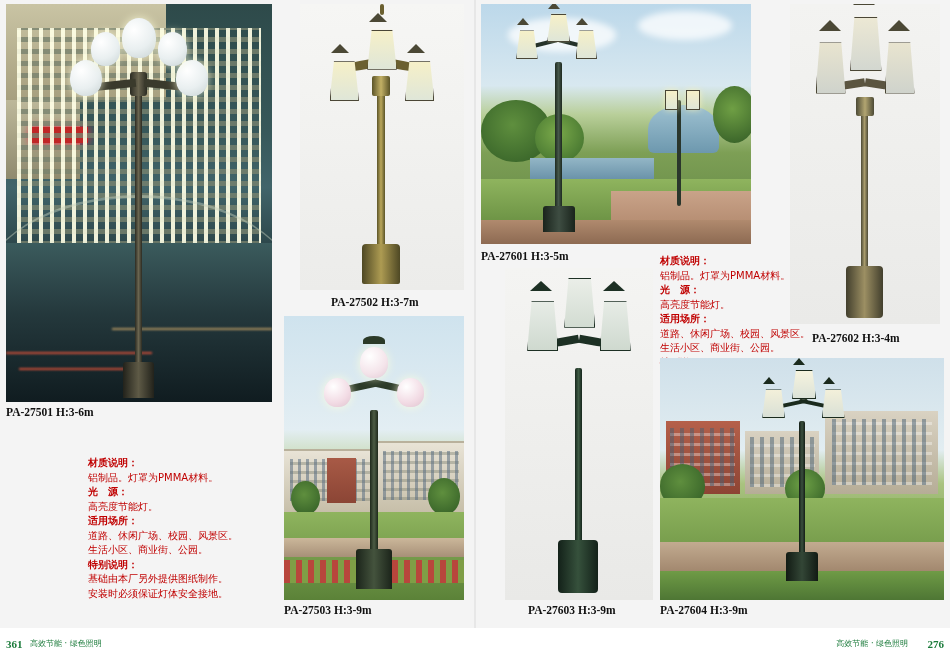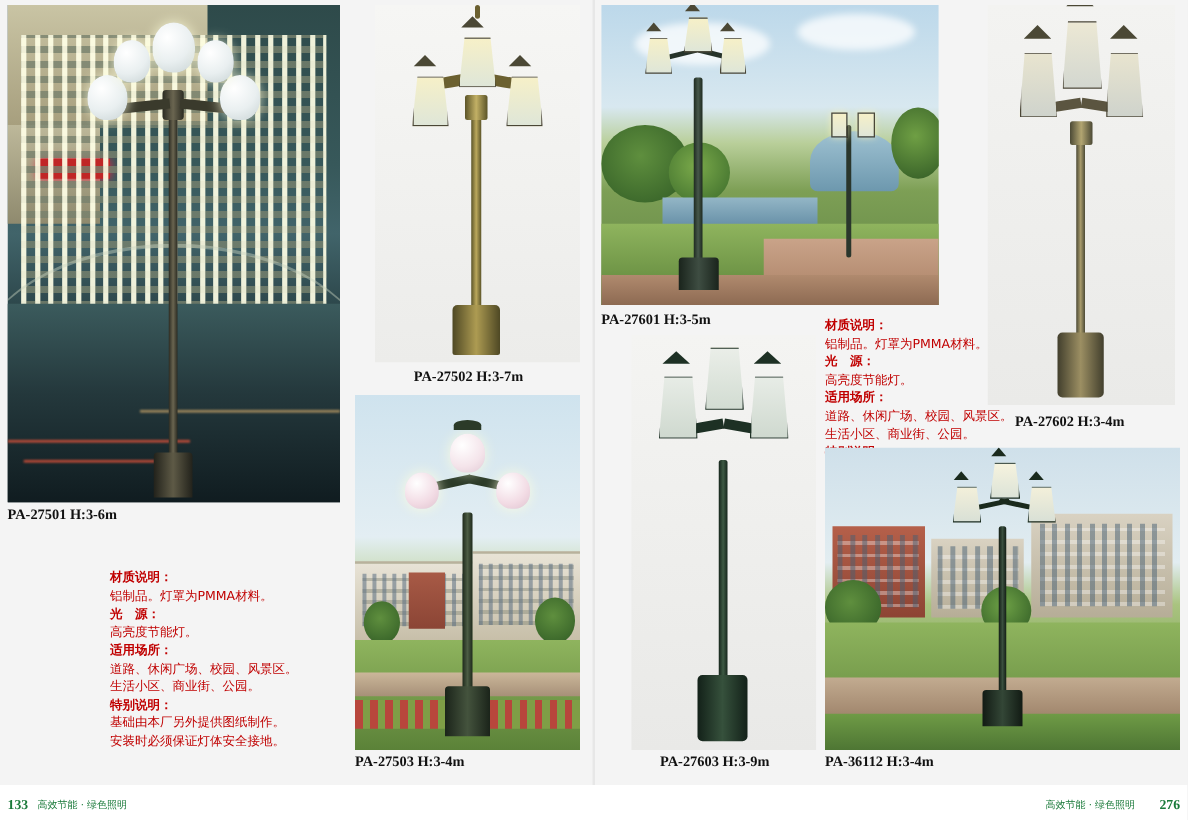--- a/index.html
+++ b/index.html
@@ -241,21 +241,21 @@
         <div class="base" style="left:40%; top:82%; width:20%; height:14%; background:linear-gradient(90deg,#1b241a,#44533d,#1b241a);"></div>
         <div class="arm" style="left:28%; top:24%; width:24%; height:2.4%; background:#2b3a28; transform:rotate(-12deg); border-radius:50% 0 0 50%;"></div>
         <div class="arm" style="left:50%; top:24%; width:24%; height:2.4%; background:#2b3a28; transform:rotate(12deg); border-radius:0 50% 50% 0;"></div>
         <div class="globe" style="left:22%; top:22%; width:15%; height:10%; background:radial-gradient(circle at 35% 30%, #fff, #f2dbe4 60%, #dfc3cf 100%);"></div>
         <div class="globe" style="left:63%; top:22%; width:15%; height:10%; background:radial-gradient(circle at 35% 30%, #fff, #f2dbe4 60%, #dfc3cf 100%);"></div>
         <div class="globe" style="left:42%; top:11%; width:16%; height:11%; background:radial-gradient(circle at 35% 30%, #fff, #f4e4ea 60%, #e2cad5 100%);"></div>
         <div class="arm" style="left:44%; top:7%; width:12%; height:3%; background:#2b3a28; border-radius:50% 50% 0 0;"></div>
       </div>
     </div>
   </div>
-  <div class="caption" style="left:284px; top:604px;">PA-27503 H:3-4m</div>
+  <div class="caption" style="left:284px; top:604px;">PA-27503 H:3-9m</div>
 
   <div class="spine"></div>
 
   <div class="photo" style="left:481px; top:4px; width:270px; height:240px;">
     <div class="scene-garden">
       <div class="sky-cloud" style="left:10%; top:6%; width:40%; height:14%;"></div>
       <div class="sky-cloud" style="left:58%; top:3%; width:35%; height:12%;"></div>
       <div class="dome" style="left:62%; top:42%; width:26%; height:20%;"></div>
       <div class="tree" style="left:0%; top:40%; width:26%; height:26%;"></div>
       <div class="tree" style="left:20%; top:46%; width:18%; height:20%; background:radial-gradient(circle at 45% 40%, #7aa94a, #3a6a2a);"></div>
@@ -359,21 +359,21 @@
         <div class="arm" style="left:49%; top:18%; width:12%; height:1.5%; background:#1a2a1d; transform:rotate(12deg);"></div>
         <div class="lantern" style="left:36%; top:13%; width:8%; height:12%; background:linear-gradient(180deg,#f3f0da,#d9e0d6); border-color:#1a2a1d; clip-path:polygon(16% 0,84% 0,100% 100%,0 100%);"></div>
         <div class="lantern-roof" style="left:36.3%; top:8%; border-left-width:6px; border-right-width:6px; border-bottom-width:7px; border-bottom-color:#1a2a1d;"></div>
         <div class="lantern" style="left:57%; top:13%; width:8%; height:12%; background:linear-gradient(180deg,#f3f0da,#d9e0d6); border-color:#1a2a1d; clip-path:polygon(16% 0,84% 0,100% 100%,0 100%);"></div>
         <div class="lantern-roof" style="left:57.3%; top:8%; border-left-width:6px; border-right-width:6px; border-bottom-width:7px; border-bottom-color:#1a2a1d;"></div>
         <div class="lantern" style="left:46.5%; top:5%; width:8.5%; height:12%; background:linear-gradient(180deg,#f6f3de,#dce3d8); border-color:#1a2a1d; clip-path:polygon(16% 0,84% 0,100% 100%,0 100%);"></div>
         <div class="lantern-roof" style="left:46.8%; top:0%; border-left-width:6px; border-right-width:6px; border-bottom-width:7px; border-bottom-color:#1a2a1d;"></div>
       </div>
     </div>
   </div>
-  <div class="caption" style="left:660px; top:604px;">PA-36112 H:3-4m</div>
+  <div class="caption" style="left:660px; top:604px;">PA-27604 H:3-9m</div>
 
   <div class="footer-bar"></div>
-  <div class="folio" style="left:6px;">133</div>
+  <div class="folio" style="left:6px;">361</div>
   <div class="folio-text" style="left:30px;">高效节能 · 绿色照明</div>
   <div class="folio-text" style="right:42px;">高效节能 · 绿色照明</div>
   <div class="folio" style="right:6px;">276</div>
 
 </div>
 
 </body></html>

